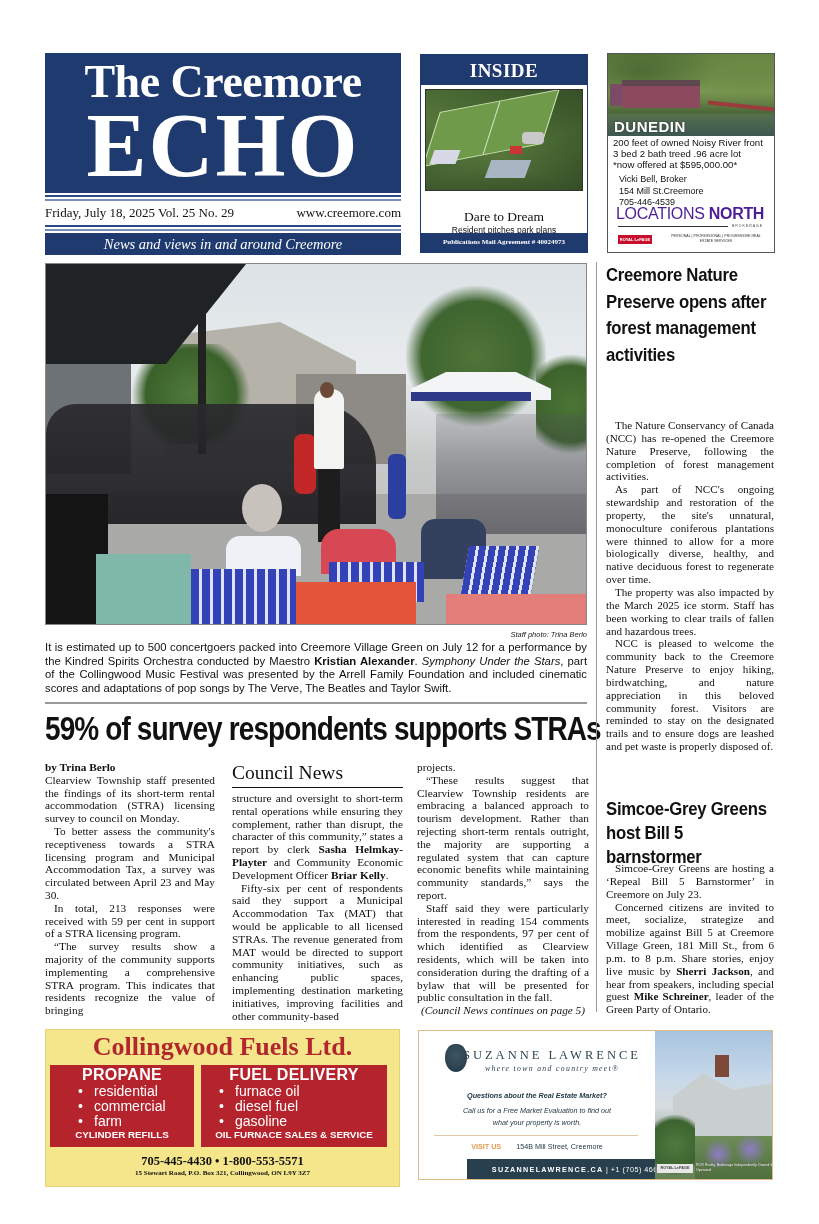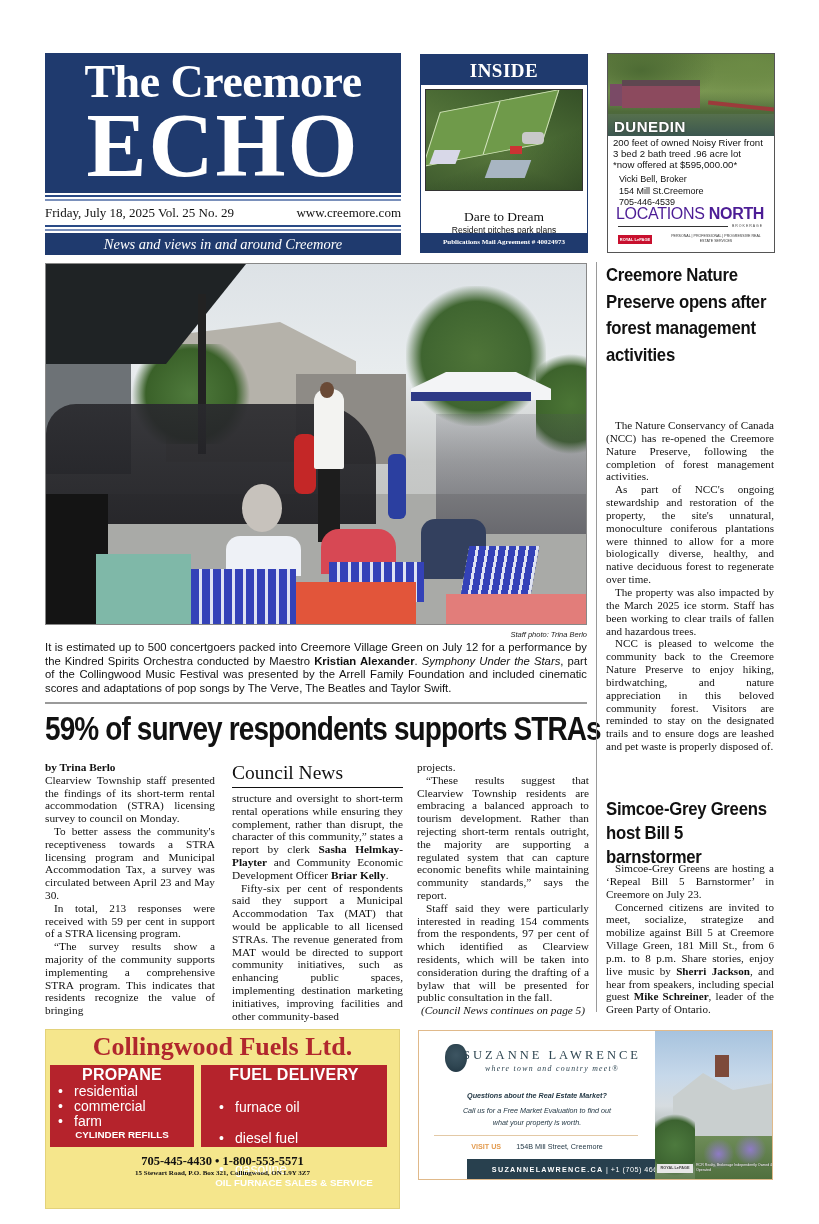--- a/index.html
+++ b/index.html
@@ -110,29 +110,29 @@
   .rhead { position: absolute; left: 606px; font-family: "Liberation Sans", sans-serif; font-weight: bold; font-size: 19px; color: #111; letter-spacing: -0.3px; transform: scaleX(0.88); transform-origin: left; }
   .rhead1 { top: 262px; width: 195px; line-height: 26.6px; }
   .rhead2 { top: 797px; width: 200px; line-height: 24px; }
   .rcol { position: absolute; left: 606px; width: 168px; font-family: "Liberation Serif", serif; font-size: 11.1px; line-height: 12.85px; text-align: justify; color: #111; }
   .rcol p { text-indent: 9px; }
   .rcol1 { top: 419px; }
   .rcol2 { top: 862px; }
   .vrule { position: absolute; left: 596px; top: 262px; width: 1px; height: 750px; background: #9a9a9a; }
 
   
-  .fuels { position: absolute; left: 45px; top: 1029px; width: 355px; height: 180px; background: #f5e68c; border: 1px solid #e3d27a; }
+  .fuels { position: absolute; left: 45px; top: 1029px; width: 355px; height: 158px; background: #f5e68c; border: 1px solid #e3d27a; }
   .fuels-name { position: absolute; left: 0; top: 2px; width: 100%; text-align: center; font-family: "Liberation Serif", serif; font-weight: bold; font-size: 26px; color: #b1272d; line-height: 30px; }
   .fuels-box { position: absolute; top: 35px; height: 82px; background: #b5232c; color: #fff; font-family: "Liberation Sans", sans-serif; }
   .fuels-left { left: 4px; width: 144px; }
   .fuels-right { left: 155px; width: 186px; }
   .fb-head { text-align: center; font-weight: bold; font-size: 16px; line-height: 18px; letter-spacing: 0.3px; margin-top: 1px; }
-  .fb-item { font-size: 14px; line-height: 14.8px; padding-left: 12px; }
+  .fb-item { font-size: 14px; line-height: 14.8px; padding-left: 32px; }
   .fb-item::before { content: "•"; display: inline-block; width: 16px; margin-left: -4px; }
-  .fuels-right .fb-item { padding-left: 22px; margin-top: 16px; }
+  .fuels-right .fb-item { padding-left: 22px; }
   .fb-foot { text-align: center; font-weight: bold; font-size: 9.8px; line-height: 13px; }
   .fuels-phone { position: absolute; left: 0; top: 125px; width: 100%; text-align: center; font-family: "Liberation Serif", serif; font-weight: bold; font-size: 12.5px; line-height: 13px; color: #111; }
   .fuels-addr { position: absolute; left: 0; top: 139px; width: 100%; text-align: center; font-family: "Liberation Serif", serif; font-weight: bold; font-size: 7px; line-height: 9px; color: #111; }
 
   .suz { position: absolute; left: 418px; top: 1030px; width: 355px; height: 150px; border: 1px solid #e0b98a; background: #fff; overflow: hidden; }
   .suz-left { position: absolute; left: 0; top: 0; width: 236px; height: 150px; }
   .suz-cone { position: absolute; left: 26px; top: 13px; width: 22px; height: 28px; background: radial-gradient(circle at 50% 40%, #3d5562 0%, #2f4652 55%, #1f3340 100%); border-radius: 45% 45% 50% 50%; }
   .suz-name { position: absolute; left: 44px; top: 17px; font-family: "Liberation Serif", serif; font-size: 12.5px; letter-spacing: 3px; color: #2f4652; }
   .suz-motto { position: absolute; left: 66px; top: 33px; font-family: "Liberation Serif", serif; font-style: italic; font-size: 7.8px; letter-spacing: 1.3px; color: #2f4652; }
   .suz-q { position: absolute; left: 0; top: 60px; width: 236px; text-align: center; font-family: "Liberation Sans", sans-serif; font-style: italic; font-weight: bold; font-size: 7.2px; color: #243946; }

